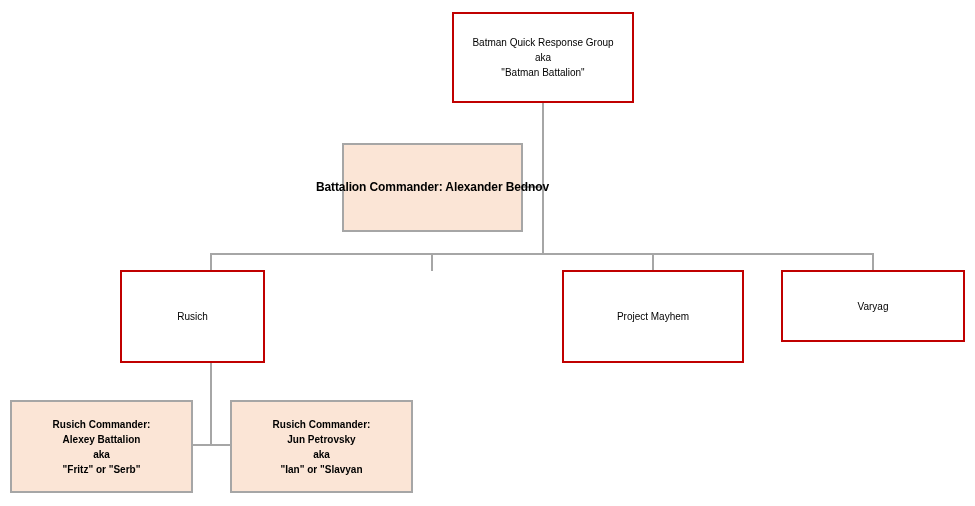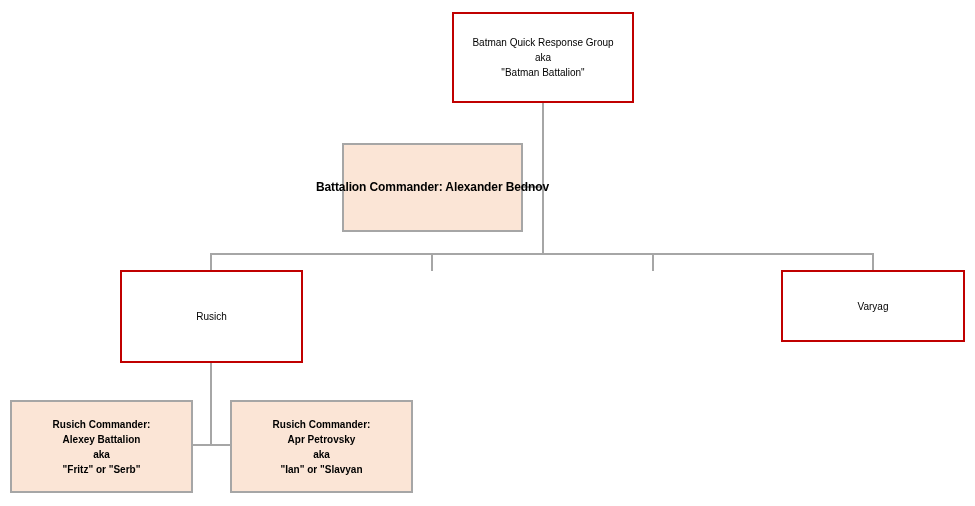--- a/index.html
+++ b/index.html
@@ -70,33 +70,36 @@
   <div class="box unit" style="left:452px;top:12px;width:182px;height:91px">
     <div class="line">Batman Quick Response Group</div>
     <div class="line">aka</div>
     <div class="line">"Batman Battalion"</div>
   </div>
 
   <div class="box commander single" style="left:342px;top:143px;width:181px;height:89px">
     <div class="line">Battalion Commander: Alexander Bednov</div>
   </div>
 
-  <div class="box unit" style="left:120px;top:270px;width:183px;height:93px">
+  <div class="box unit" style="left:120px;top:270px;width:145px;height:93px">
     <div class="line">Rusich</div>
+  </div>
+  <div class="box unit" style="left:562px;top:270px;width:182px;height:93px">
+    <div class="line">Project Mayhem</div>
   </div>
   <div class="box unit" style="left:781px;top:270px;width:184px;height:72px">
     <div class="line">Varyag</div>
   </div>
 
   <div class="box commander" style="left:10px;top:400px;width:183px;height:93px">
     <div class="line">Rusich Commander:</div>
     <div class="line">Alexey Battalion</div>
     <div class="line">aka</div>
     <div class="line">"Fritz" or "Serb"</div>
   </div>
   <div class="box commander" style="left:230px;top:400px;width:183px;height:93px">
     <div class="line">Rusich Commander:</div>
-    <div class="line">Apr Petrovsky</div>
+    <div class="line">Jun Petrovsky</div>
     <div class="line">aka</div>
     <div class="line">"Ian" or "Slavyan</div>
   </div>
 
 </div>
 
 </body></html>

